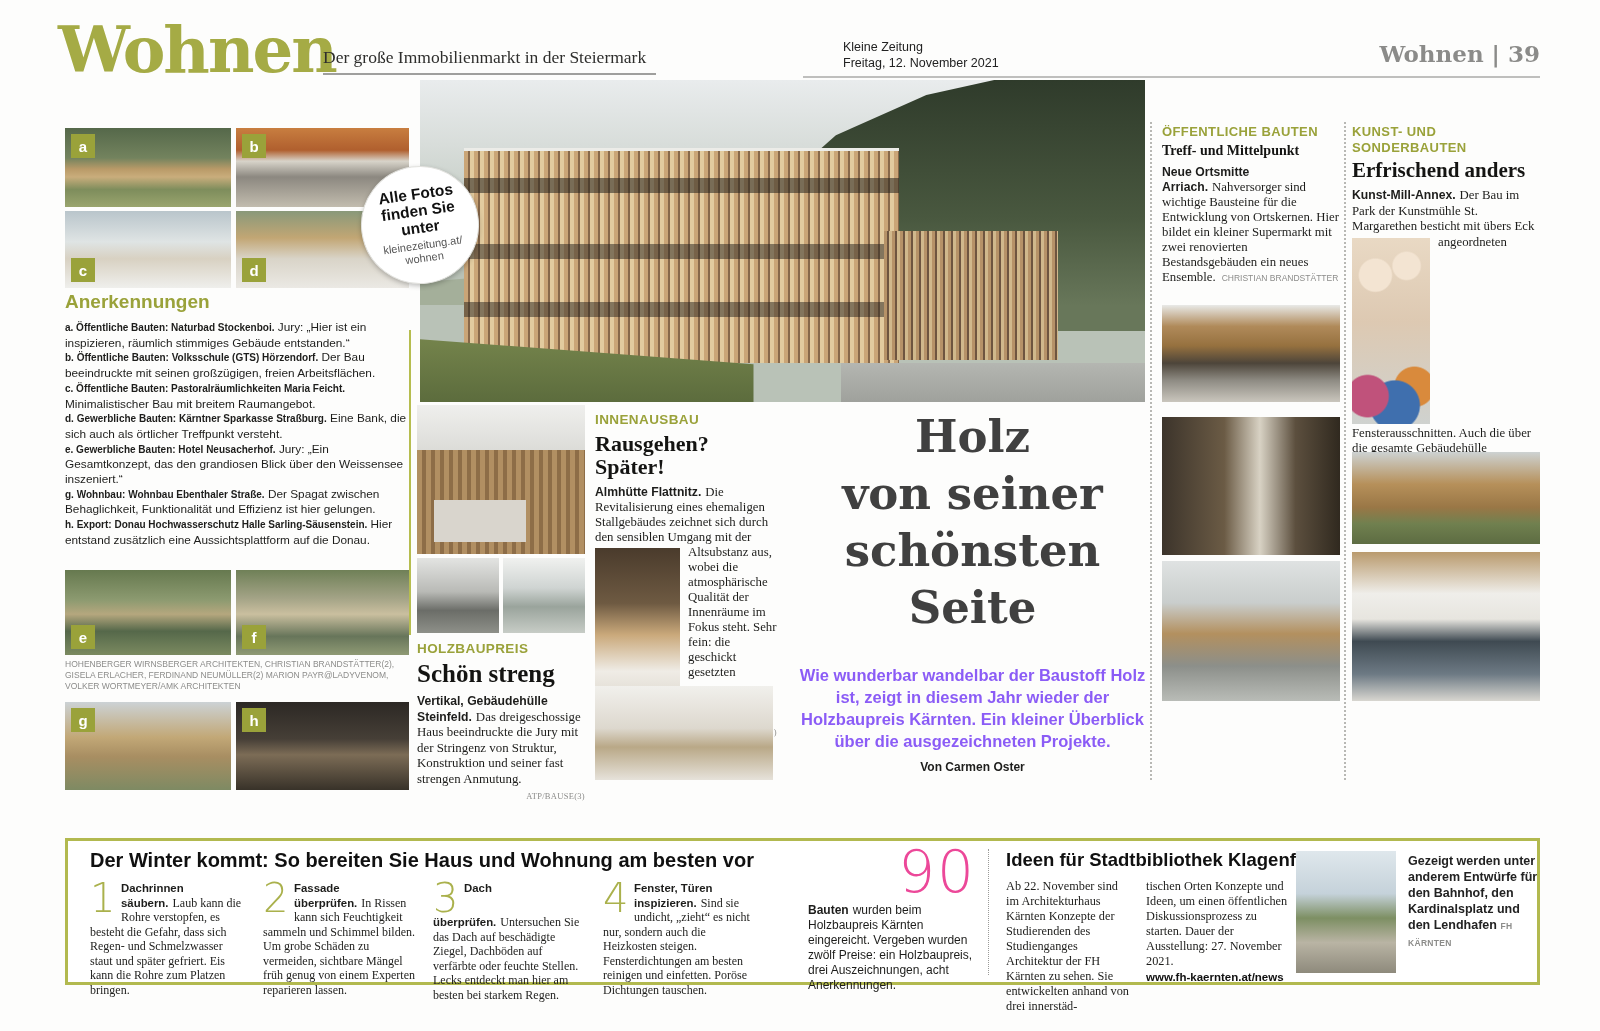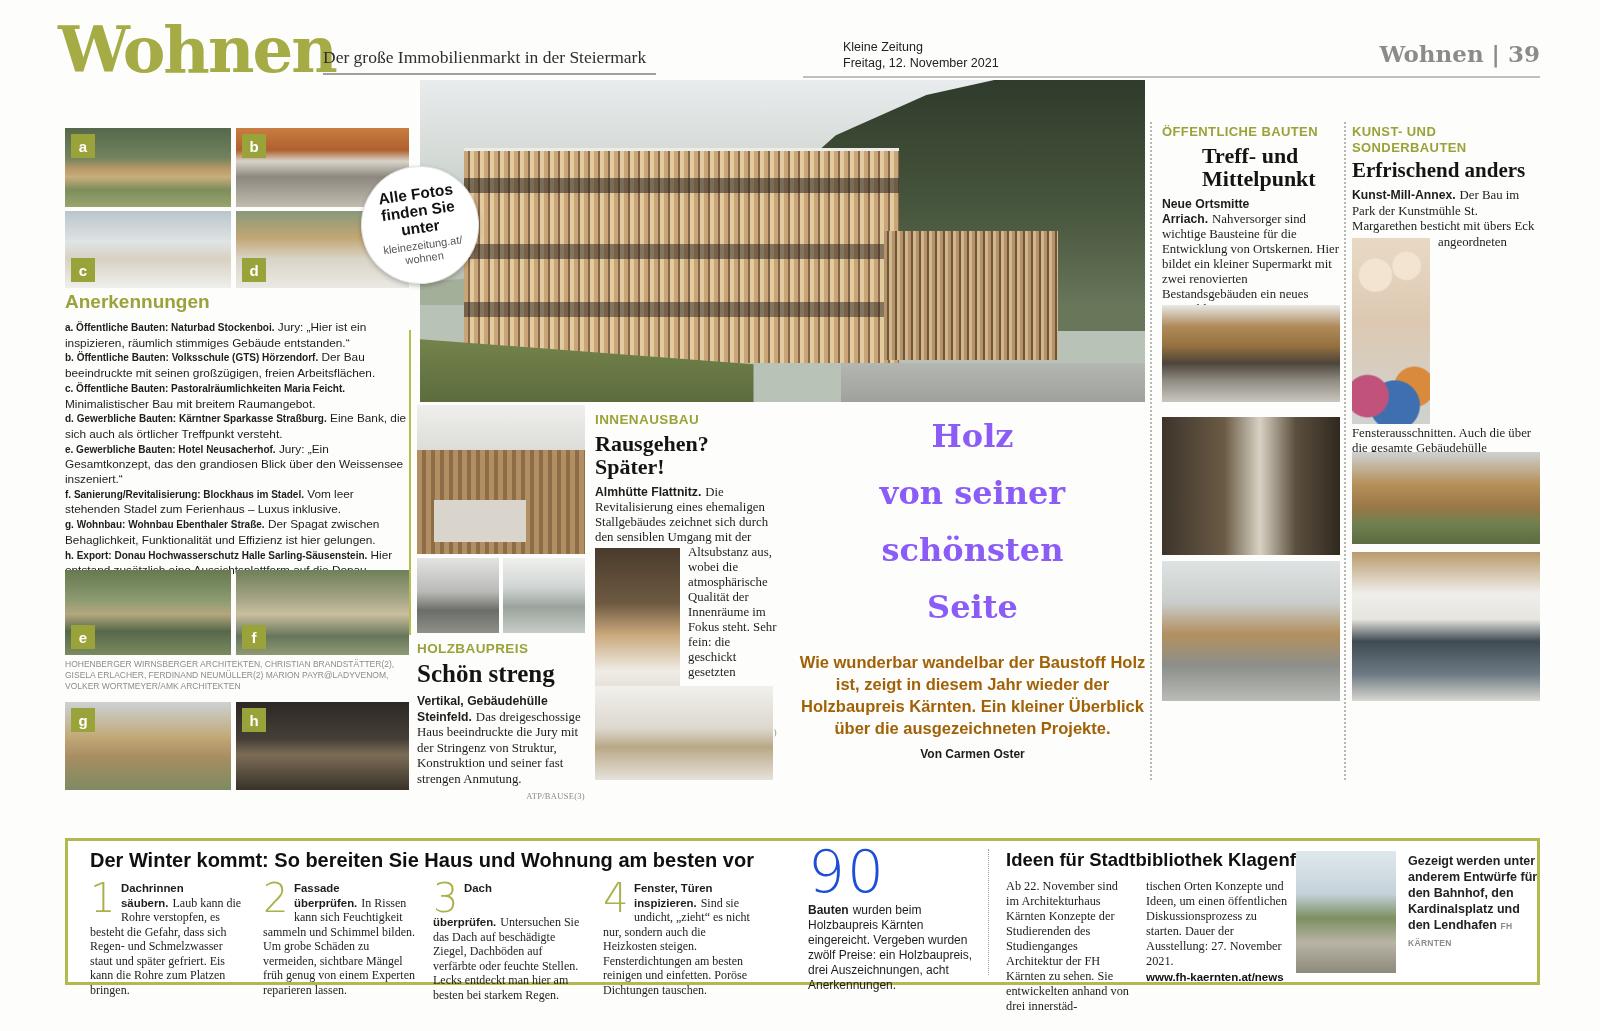--- a/index.html
+++ b/index.html
@@ -37,33 +37,33 @@
   .badge{position:absolute;left:361px;top:166px;width:116px;height:116px;border-radius:50%;background:#fff;
          border:1px solid #e2e2de;box-shadow:0 2px 5px rgba(0,0,0,.25);transform:rotate(-8deg);
          display:flex;flex-direction:column;align-items:center;justify-content:center;text-align:center;z-index:5;}
   .badge .b1{font-weight:bold;font-size:15.5px;line-height:1.1;color:#111;}
   .badge .b2{font-size:11px;line-height:1.2;color:#555;margin-top:3px;}
   
   .flowcol{position:absolute;}
   .dotted-rule{position:absolute;width:0;border-left:2px dotted #b8b8b4;}
   
   .feature{position:absolute;left:790px;top:408px;width:365px;text-align:center;}
-  .feature .hl{font-family:"DejaVu Serif",serif;font-weight:bold;font-size:32px;line-height:57px;color:#8b5cf6;}
-  .standfirst{font-weight:bold;font-size:16.5px;line-height:22px;color:#a16207;margin-top:15px;}
+  .feature .hl{font-family:"DejaVu Serif",serif;font-weight:bold;font-size:45px;line-height:57px;color:#404040;}
+  .standfirst{font-weight:bold;font-size:16.5px;line-height:22px;color:#8b5cf6;margin-top:28px;}
   .byline{font-weight:bold;font-size:12px;margin-top:8px;}
   
   .bottom-box{position:absolute;left:65px;top:838px;width:1469px;height:141px;border:3px solid #b2b94f;background:#fff;}
   .w-headline{position:absolute;left:22px;top:8px;font-weight:bold;font-size:20px;color:#101010;}
   .tip{position:absolute;top:40px;width:152px;}
   .tip-num{float:left;width:26px;font-family:"DejaVu Sans",sans-serif;font-weight:200;font-size:40px;
            line-height:.85;color:#aab14c;margin-right:5px;}
   .tip p{font-family:"Liberation Serif",serif;font-size:12px;line-height:14.5px;margin:0;}
   .tip .lead{font-size:11.4px;}
   .stat{position:absolute;left:740px;top:2px;width:168px;}
-  .stat-num{font-family:"DejaVu Sans",sans-serif;font-weight:200;font-size:58px;line-height:1;color:#1d4ed8;letter-spacing:2px;}
+  .stat-num{font-family:"DejaVu Sans",sans-serif;font-weight:200;font-size:58px;line-height:1;color:#ec4899;letter-spacing:2px;text-align:right;}
   .stat p{font-size:12px;line-height:15px;margin:2px 0 0;}
   .ideen-h{position:absolute;left:938px;top:8px;width:340px;font-weight:bold;font-size:18.5px;color:#101010;}
   .ideen-col{position:absolute;top:38px;font-family:"Liberation Serif",serif;font-size:12.3px;line-height:15px;}
   .ideen-link{font-family:"Liberation Sans",sans-serif;font-weight:bold;font-size:11.5px;color:#111;text-decoration:none;display:inline-block;margin-top:1px;}
   .bb-caption{position:absolute;left:1340px;top:12px;width:132px;font-weight:bold;font-size:12.5px;line-height:16px;color:#222;}
   
   .main-photo{left:420px;top:80px;width:725px;height:322px;
      background:linear-gradient(180deg,#e9eced 0%,#d8ddda 20%,#c6cec6 38%,#b9c2b7 50%);}
   .mp-mountain{position:absolute;right:0;top:0;width:52%;height:78%;
      background:linear-gradient(180deg,#2f3b2b 0%,#49583f 55%,#68775a 90%);
@@ -161,21 +161,20 @@
     <span class="ph-label" style="left:6px;bottom:6px;">d</span>
   </div>
 
   <div class="ack-title">Anerkennungen</div>
   <div class="ack-list">
     <p><b>a. Öffentliche Bauten: Naturbad Stockenboi.</b> <span>Jury: „Hier ist ein inspizieren, räumlich stimmiges Gebäude entstanden.“</span></p>
     <p><b>b. Öffentliche Bauten: Volksschule (GTS) Hörzendorf.</b> <span>Der Bau beeindruckte mit seinen großzügigen, freien Arbeitsflächen.</span></p>
     <p><b>c. Öffentliche Bauten: Pastoralräumlichkeiten Maria Feicht.</b> <span>Minimalistischer Bau mit breitem Raumangebot.</span></p>
     <p><b>d. Gewerbliche Bauten: Kärntner Sparkasse Straßburg.</b> <span>Eine Bank, die sich auch als örtlicher Treffpunkt versteht.</span></p>
     <p><b>e. Gewerbliche Bauten: Hotel Neusacherhof.</b> <span>Jury: „Ein Gesamtkonzept, das den grandiosen Blick über den Weissensee inszeniert.“</span></p>
-    <p><b>f. Sanierung/Revitalisierung: Blockhaus im Stadel.</b> <span>Vom leer stehenden Stadel zum Ferienhaus – Luxus inklusive.</span></p>
     <p><b>g. Wohnbau: Wohnbau Ebenthaler Straße.</b> <span>Der Spagat zwischen Behaglichkeit, Funktionalität und Effizienz ist hier gelungen.</span></p>
     <p><b>h. Export: Donau Hochwasserschutz Halle Sarling-Säusenstein.</b> <span>Hier entstand zusätzlich eine Aussichtsplattform auf die Donau.</span></p>
   </div>
 
   <div class="ph ph-e" style="left:65px;top:570px;width:166px;height:85px;">
     <span class="ph-label" style="left:6px;bottom:6px;">e</span>
   </div>
   <div class="ph ph-f" style="left:236px;top:570px;width:173px;height:85px;">
     <span class="ph-label" style="left:6px;bottom:6px;">f</span>
   </div>
@@ -225,21 +224,21 @@
     </div>
     <div class="standfirst">Wie wunderbar wandelbar der Baustoff Holz ist, zeigt in diesem Jahr wieder der Holzbaupreis Kärnten. Ein kleiner Überblick über die ausgezeichneten Projekte.</div>
     <div class="byline">Von Carmen Oster</div>
   </div>
 
   <div class="dotted-rule" style="left:1150px;top:122px;height:658px;"></div>
   <div class="dotted-rule" style="left:1344px;top:122px;height:658px;"></div>
 
   <div class="flowcol" style="left:1162px;top:124px;width:178px;">
     <div class="kicker" style="font-size:13px;">ÖFFENTLICHE BAUTEN</div>
-    <h3 class="head" style="font-size:22px;margin-left:40px;">Treff- und Mittelpunkt</h3>
+    <h3 class="head" style="font-size:14px;">Treff- und Mittelpunkt</h3>
     <p class="body-serif" style="font-size:12.8px;line-height:15px;">
       <span class="lead">Neue Ortsmitte Arriach.</span><span>Nahversorger sind wichtige Bausteine für die Entwicklung von Ortskernen. Hier bildet ein kleiner Supermarkt mit zwei renovierten Bestandsgebäuden ein neues Ensemble.</span><span class="inline-credit">CHRISTIAN BRANDSTÄTTER</span>
     </p>
   </div>
   <div class="ph ph-markt" style="left:1162px;top:305px;width:178px;height:97px;"></div>
   <div class="ph ph-darkint" style="left:1162px;top:417px;width:178px;height:138px;"></div>
   <div class="ph ph-house" style="left:1162px;top:561px;width:178px;height:140px;"></div>
 
   <div class="flowcol" style="left:1352px;top:124px;width:188px;">
     <div class="kicker" style="font-size:13px;">KUNST- UND SONDERBAUTEN</div>

